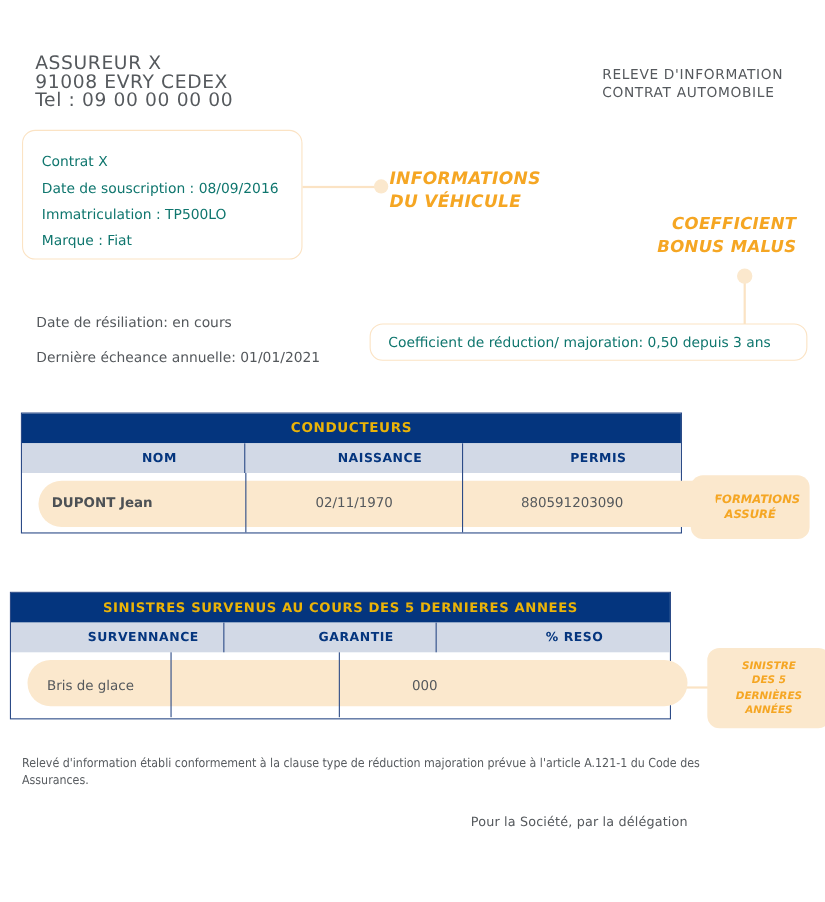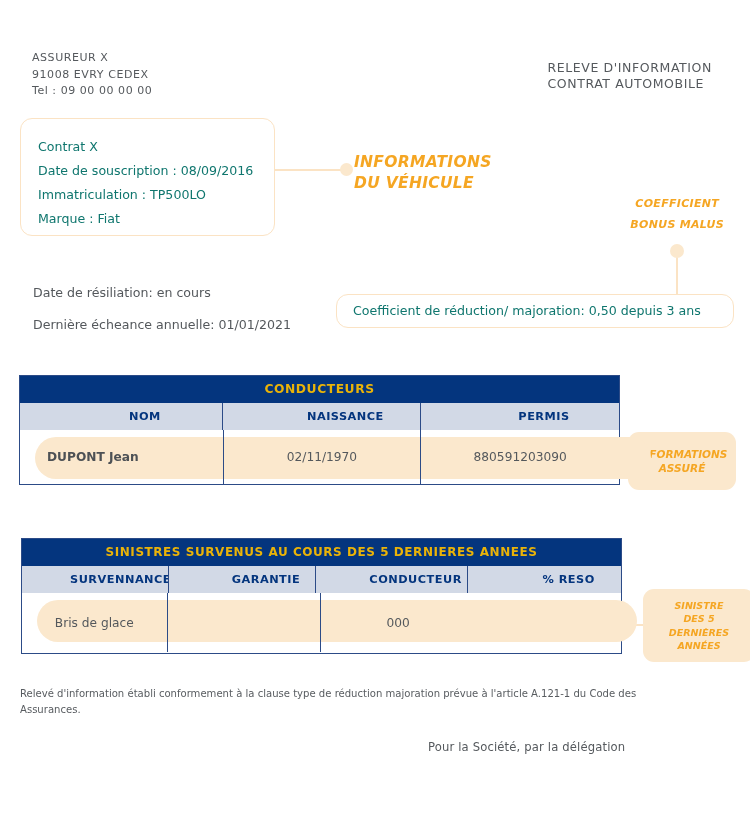--- a/index.html
+++ b/index.html
@@ -14,21 +14,21 @@
     color: #54585c;
     position: relative;
     overflow: hidden;
   }
   .page { position: relative; width: 750px; height: 820px; }
 
   
   .hdr-left {
     position: absolute;
     left: 32px; top: 50px;
-    font-size: 11px;
+    font-size: 17px;
     letter-spacing: .55px;
     line-height: 16.5px;
     color: #55595d;
   }
   .hdr-right {
     position: absolute;
     right: 38px; top: 60px;
     text-align: left;
     font-size: 12.5px;
     letter-spacing: .6px;
@@ -77,23 +77,23 @@
     font-style: italic;
     letter-spacing: .3px;
   }
   #annot-vehicule {
     left: 354px; top: 152px;
     font-size: 15.5px;
     line-height: 21px;
   }
   #annot-bonus {
     right: 26px; top: 193px;
-    font-size: 11px;
+    font-size: 15px;
     line-height: 21px;
-    text-align: center;
+    text-align: right;
   }
   .annot-box {
     position: absolute;
     background: #fbe8cd;
     border-radius: 11px;
     color: #f5a623;
     font-weight: bold;
     font-style: italic;
     text-align: center;
     display: flex;
@@ -133,21 +133,21 @@
   }
 
   
   .tbl {
     position: absolute;
     box-sizing: border-box;
     border: 1.3px solid #2c4b87;
     background: #ffffff;
   }
   #tbl-conducteurs { left: 19px; top: 375px; width: 601px; height: 110px; }
-  #tbl-sinistres   { left: 21px; top: 538px; width: 601px; height: 116px; }
+  #tbl-sinistres   { left: 9px; top: 538px; width: 601px; height: 116px; }
 
   .tbl-title {
     background: #04357e;
     color: #eab308;
     font-size: 12.3px;
     font-weight: bold;
     letter-spacing: .55px;
     text-align: center;
     height: 27px;
     line-height: 27px;
@@ -306,21 +306,20 @@
   <div class="annot-box" id="annot-assure">
     <div>INFORMATIONS</div>
     <div>ASSURÉ</div>
   </div>
 
   <div class="tbl" id="tbl-sinistres">
     <div class="tbl-title">SINISTRES SURVENUS AU COURS DES 5 DERNIERES ANNEES</div>
     <div class="tbl-subhead">
       <div class="cell" style="width:24.3%">SURVENNANCE</div>
       <div class="cell" style="width:24.3%">GARANTIE</div>
-      <div class="cell" style="width:25.6%">CONDUCTEUR</div>
       <div class="cell" style="width:25.8%">% RESO</div>
     </div>
     <div class="tbl-body">
       <div class="row-pill" id="pill-sinistres"></div>
       <div class="cell" style="width:24.3%">Bris de glace</div>
       <div class="cell" style="width:25.6%"></div>
       <div class="cell" style="width:25.8%">000</div>
     </div>
   </div>
 

